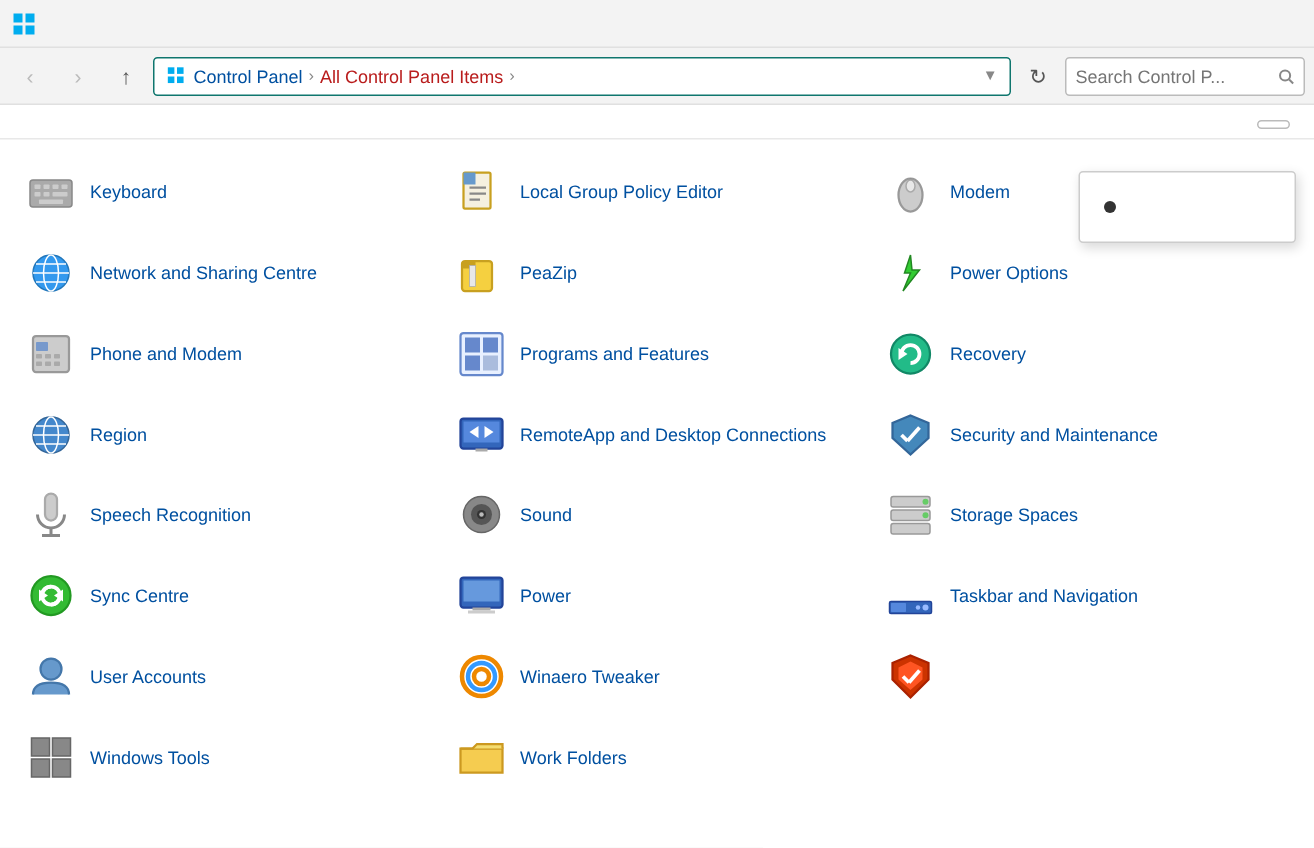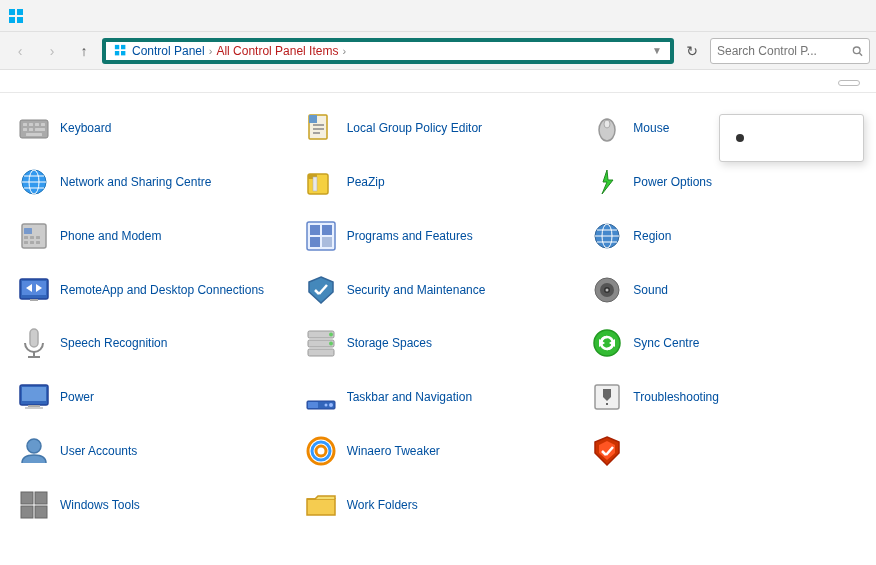--- a/index.html
+++ b/index.html
@@ -62,21 +62,21 @@
       color: #555;
       font-size: 14px;
       cursor: pointer;
       border-radius: 3px;
     }
     .nav-btn.disabled { color: #bbb; cursor: default; }
     .address-path {
       flex: 1;
       height: 26px;
       background: white;
-      border: 4px solid #0f766e;
+      border: 1px solid #0f766e;
       border-radius: 3px;
       display: flex;
       align-items: center;
       padding: 0 8px;
       gap: 4px;
       font-size: 12px;
       color: #333;
     }
     .path-sep { color: #888; font-size: 11px; }
     .path-dropdown {
@@ -324,21 +324,21 @@
         <span class="cp-label">Local Group Policy Editor</span>
       </div>
       <div class="cp-item">
         <div class="cp-icon" style="font-size: 24px;">
           <svg width="32" height="32" viewBox="0 0 32 32">
             <ellipse cx="16" cy="18" rx="8" ry="11" fill="#ccc" stroke="#999" stroke-width="1.5"></ellipse>
             <line x1="16" y1="7" x2="16" y2="16" stroke="#888" stroke-width="1.5"></line>
             <ellipse cx="16" cy="12" rx="3" ry="4" fill="#e8e8e8" stroke="#aaa" stroke-width="1"></ellipse>
           </svg>
         </div>
-        <span class="cp-label">Mouse</span>
+        <span class="cp-label">Modem</span>
       </div>
       <div class="cp-item">
         <div class="cp-icon" style="font-size: 24px;">
           <svg width="32" height="32" viewBox="0 0 32 32">
             <circle cx="16" cy="16" r="12" fill="#3399ee" stroke="#2277bb" stroke-width="1"></circle>
             <ellipse cx="16" cy="16" rx="5" ry="12" fill="none" stroke="white" stroke-width="1"></ellipse>
             <line x1="4" y1="16" x2="28" y2="16" stroke="white" stroke-width="1"></line>
             <line x1="6" y1="10" x2="26" y2="10" stroke="white" stroke-width="1"></line>
             <line x1="6" y1="22" x2="26" y2="22" stroke="white" stroke-width="1"></line>
           </svg>
@@ -386,20 +386,30 @@
             <rect x="17" y="5" width="10" height="10" fill="#6688cc"></rect>
             <rect x="5" y="17" width="10" height="10" fill="#6688cc"></rect>
             <rect x="17" y="17" width="10" height="10" fill="#aabcdd"></rect>
           </svg>
         </div>
         <span class="cp-label">Programs and Features</span>
       </div>
       <div class="cp-item">
         <div class="cp-icon" style="font-size: 24px;">
           <svg width="32" height="32" viewBox="0 0 32 32">
+            <circle cx="16" cy="16" r="13" fill="#22bb88" stroke="#118866" stroke-width="1.5"></circle>
+            <path d="M10 16 A6 6 0 1 1 16 22" fill="none" stroke="white" stroke-width="2.5"></path>
+            <polygon points="8,12 8,20 14,16" fill="white"></polygon>
+          </svg>
+        </div>
+        <span class="cp-label">Recovery</span>
+      </div>
+      <div class="cp-item">
+        <div class="cp-icon" style="font-size: 24px;">
+          <svg width="32" height="32" viewBox="0 0 32 32">
             <circle cx="16" cy="16" r="12" fill="#4488cc" stroke="#336699" stroke-width="1"></circle>
             <ellipse cx="16" cy="16" rx="5" ry="12" fill="none" stroke="white" stroke-width="1"></ellipse>
             <line x1="4" y1="16" x2="28" y2="16" stroke="white" stroke-width="1"></line>
             <line x1="6" y1="10" x2="26" y2="10" stroke="white" stroke-width="1"></line>
             <line x1="6" y1="22" x2="26" y2="22" stroke="white" stroke-width="1"></line>
           </svg>
         </div>
         <span class="cp-label">Region</span>
       </div>
       <div class="cp-item">
@@ -420,38 +430,38 @@
             <polygon points="16,3 28,8 28,18 16,29 4,18 4,8" fill="#4488bb" stroke="#336699" stroke-width="1.5"></polygon>
             <line x1="10" y1="16" x2="14" y2="20" stroke="white" stroke-width="2.5"></line>
             <line x1="14" y1="20" x2="22" y2="11" stroke="white" stroke-width="2.5"></line>
           </svg>
         </div>
         <span class="cp-label">Security and Maintenance</span>
       </div>
       <div class="cp-item">
         <div class="cp-icon" style="font-size: 24px;">
           <svg width="32" height="32" viewBox="0 0 32 32">
+            <rect x="12" y="2" width="8" height="18" rx="4" fill="#ccc" stroke="#aaa" stroke-width="1.5"></rect>
+            <path d="M7 16 A9 9 0 0 0 25 16" fill="none" stroke="#888" stroke-width="2"></path>
+            <line x1="16" y1="25" x2="16" y2="30" stroke="#888" stroke-width="2"></line>
+            <line x1="10" y1="30" x2="22" y2="30" stroke="#888" stroke-width="2"></line>
+          </svg>
+        </div>
+        <span class="cp-label">Speech Recognition</span>
+      </div>
+      <div class="cp-item">
+        <div class="cp-icon" style="font-size: 24px;">
+          <svg width="32" height="32" viewBox="0 0 32 32">
             <circle cx="16" cy="16" r="12" fill="#888" stroke="#666" stroke-width="1"></circle>
             <circle cx="16" cy="16" r="7" fill="#555"></circle>
             <circle cx="16" cy="16" r="3" fill="#333"></circle>
             <circle cx="16" cy="16" r="1.5" fill="#bbb"></circle>
           </svg>
         </div>
         <span class="cp-label">Sound</span>
-      </div>
-      <div class="cp-item">
-        <div class="cp-icon" style="font-size: 24px;">
-          <svg width="32" height="32" viewBox="0 0 32 32">
-            <rect x="12" y="2" width="8" height="18" rx="4" fill="#ccc" stroke="#aaa" stroke-width="1.5"></rect>
-            <path d="M7 16 A9 9 0 0 0 25 16" fill="none" stroke="#888" stroke-width="2"></path>
-            <line x1="16" y1="25" x2="16" y2="30" stroke="#888" stroke-width="2"></line>
-            <line x1="10" y1="30" x2="22" y2="30" stroke="#888" stroke-width="2"></line>
-          </svg>
-        </div>
-        <span class="cp-label">Speech Recognition</span>
       </div>
       <div class="cp-item">
         <div class="cp-icon" style="font-size: 24px;">
           <svg width="32" height="32" viewBox="0 0 32 32">
             <rect x="3" y="4" width="26" height="7" rx="1.5" fill="#ccc" stroke="#999" stroke-width="1"></rect>
             <rect x="3" y="13" width="26" height="7" rx="1.5" fill="#ccc" stroke="#999" stroke-width="1"></rect>
             <rect x="3" y="22" width="26" height="7" rx="1.5" fill="#ccc" stroke="#999" stroke-width="1"></rect>
             <circle cx="26" cy="7.5" r="2" fill="#66cc66"></circle>
             <circle cx="26" cy="16.5" r="2" fill="#66cc66"></circle>
           </svg>
@@ -488,30 +498,20 @@
             <rect x="3" y="21" width="10" height="6" rx="0.5" fill="#5588dd"></rect>
             <circle cx="26" cy="24" r="2" fill="#99bbff"></circle>
             <circle cx="21" cy="24" r="1.5" fill="#99bbff"></circle>
           </svg>
         </div>
         <span class="cp-label">Taskbar and Navigation</span>
       </div>
       <div class="cp-item">
         <div class="cp-icon" style="font-size: 24px;">
           <svg width="32" height="32" viewBox="0 0 32 32">
-            <rect x="4" y="4" width="24" height="24" rx="2" fill="#f0f0f0" stroke="#999" stroke-width="1.5"></rect>
-            <path d="M12 8 L20 8 L20 16 L16 20 L12 16 Z" fill="#666"></path>
-            <rect x="15" y="22" width="2" height="2" fill="#666"></rect>
-          </svg>
-        </div>
-        <span class="cp-label">Troubleshooting</span>
-      </div>
-      <div class="cp-item">
-        <div class="cp-icon" style="font-size: 24px;">
-          <svg width="32" height="32" viewBox="0 0 32 32">
             <circle cx="16" cy="11" r="7" fill="#6699cc" stroke="#4477aa" stroke-width="1.5"></circle>
             <path d="M4 28 Q4 20 16 20 Q28 20 28 28" fill="#6699cc" stroke="#4477aa" stroke-width="1.5"></path>
           </svg>
         </div>
         <span class="cp-label">User Accounts</span>
       </div>
       <div class="cp-item">
         <div class="cp-icon" style="font-size: 24px;">
           <svg width="32" height="32" viewBox="0 0 32 32">
             <circle cx="16" cy="16" r="13" fill="none" stroke="#ee8800" stroke-width="3"></circle>

